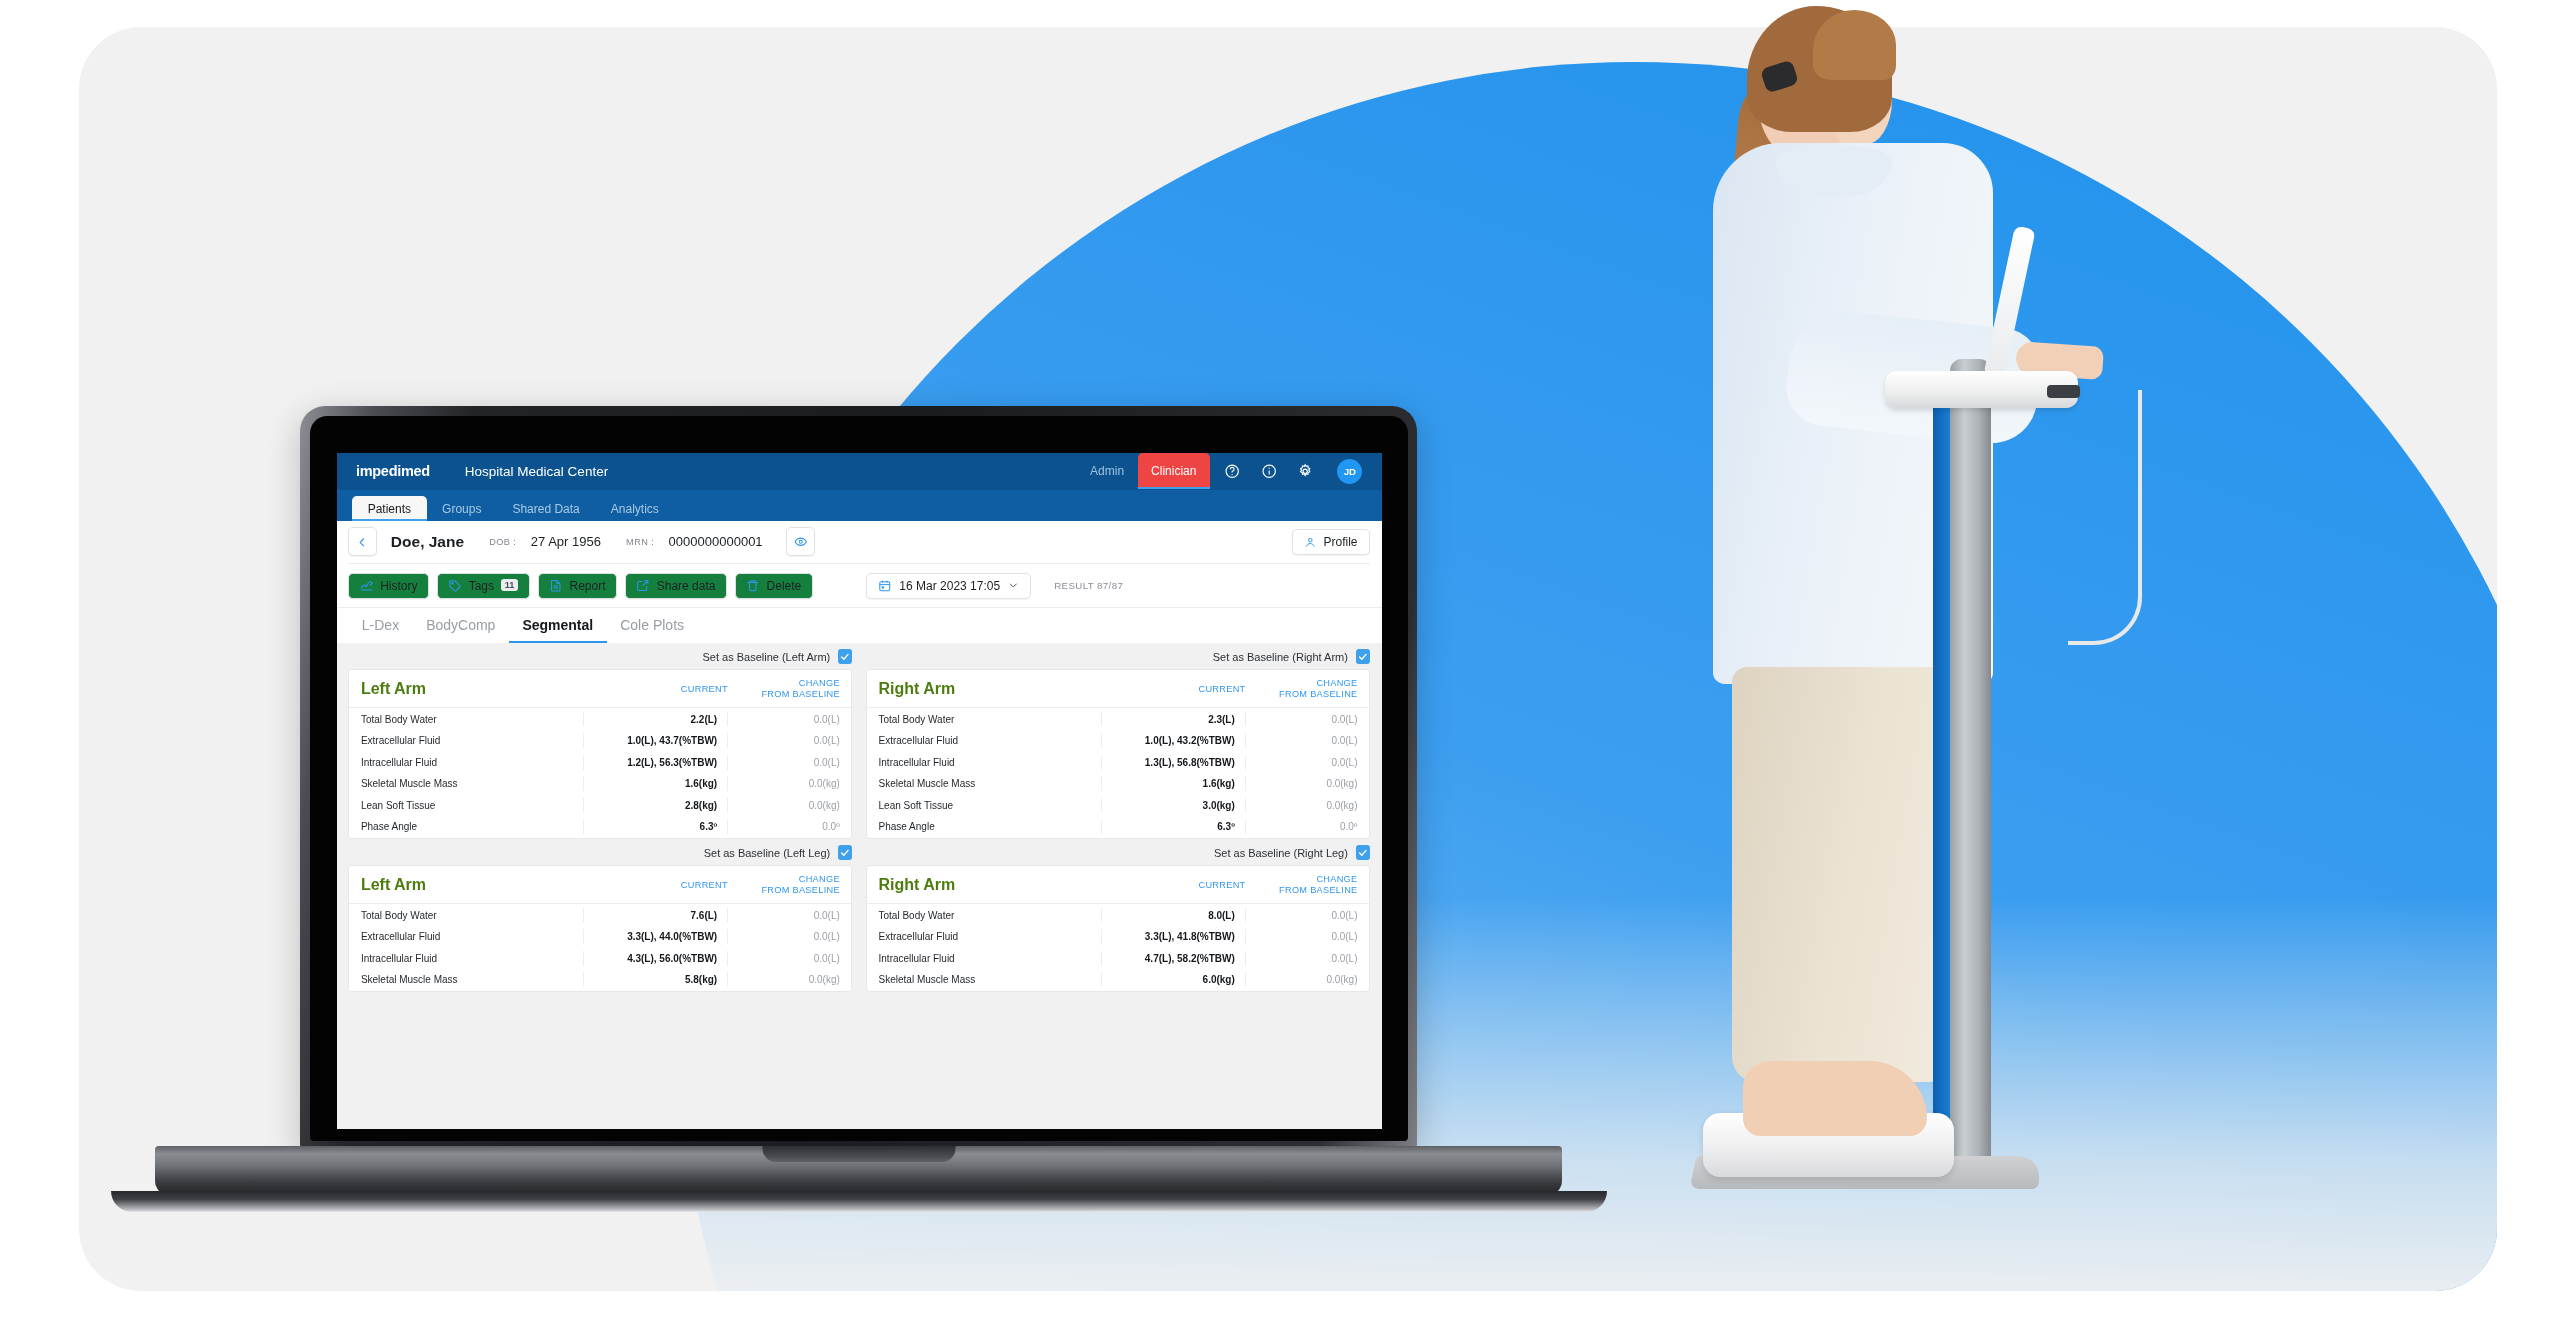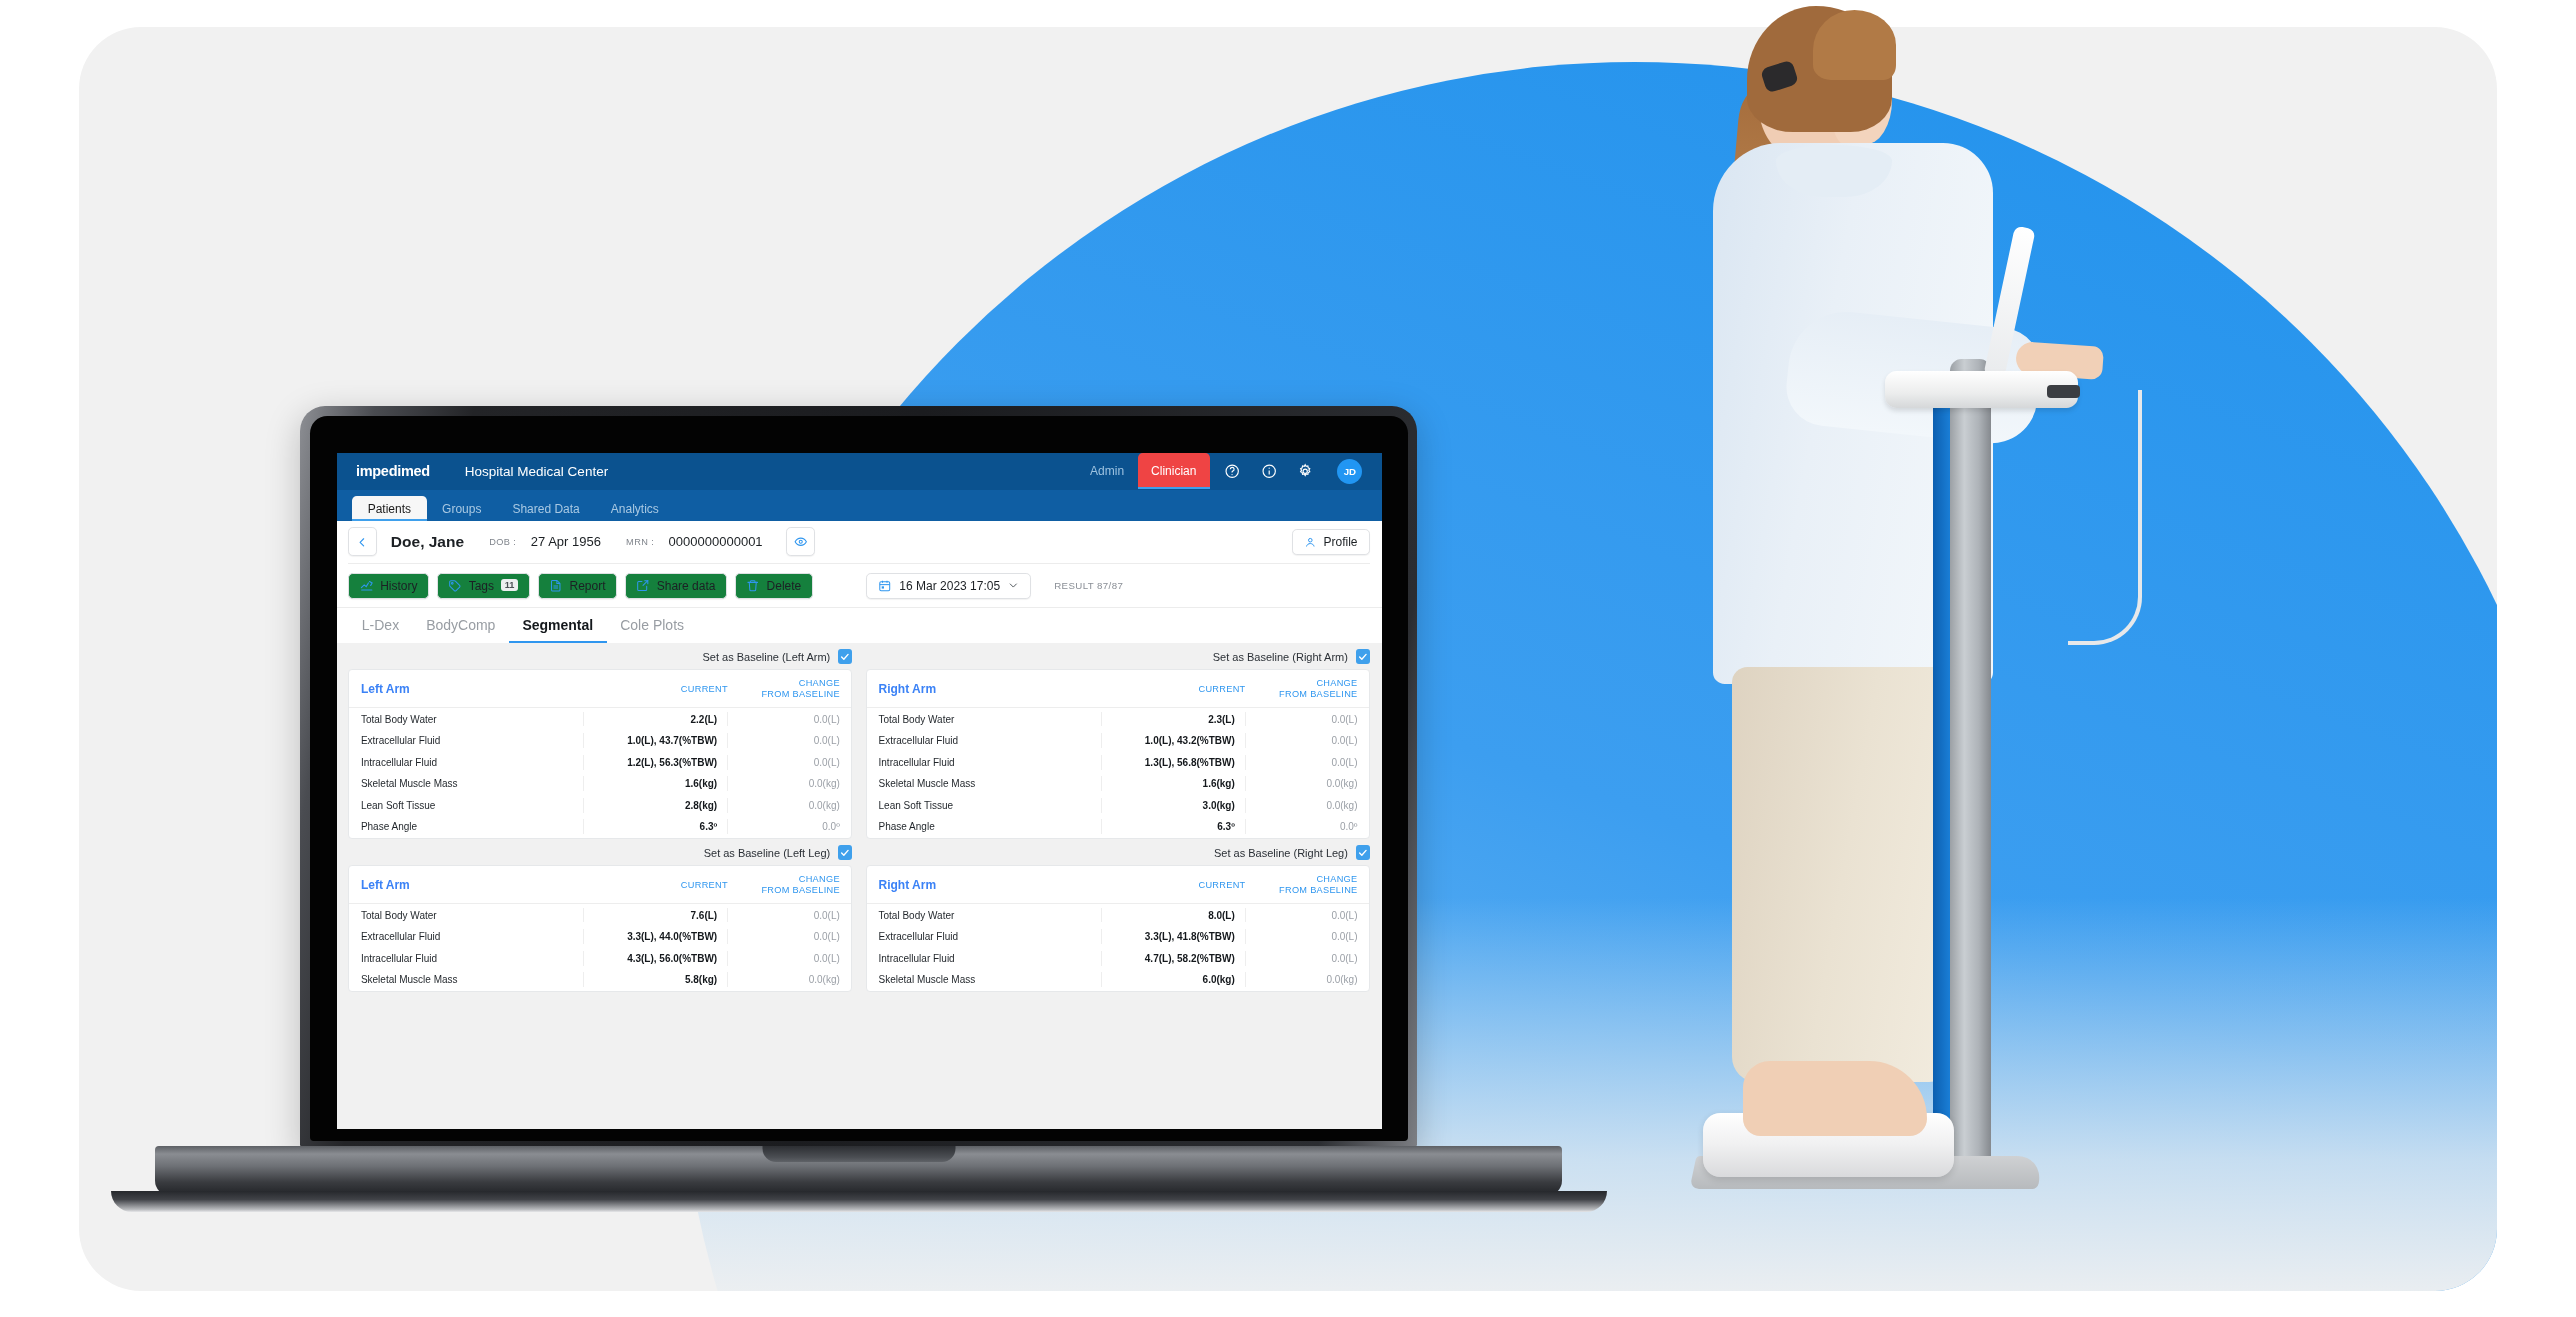--- a/index.html
+++ b/index.html
@@ -330,23 +330,23 @@
     border-radius: 3.9px;
     overflow: hidden;
   }
   .card-head {
     display: flex;
     align-items: center;
     padding: 8.7px 11.6px 7.7px;
     border-bottom: 1px solid #ededed;
   }
   .card-title {
-    font-size: 12px;
+    font-size: 16px;
     font-weight: bold;
-    color: #3b82f6;
+    color: #4d7c0f;
     flex: 1;
   }
   .col-head {
     font-size: 9.2px;
     color: #2f96ef;
     letter-spacing: 0.3px;
     text-align: right;
     line-height: 10.6px;
   }
   .col-head.current { width: 145px; }

